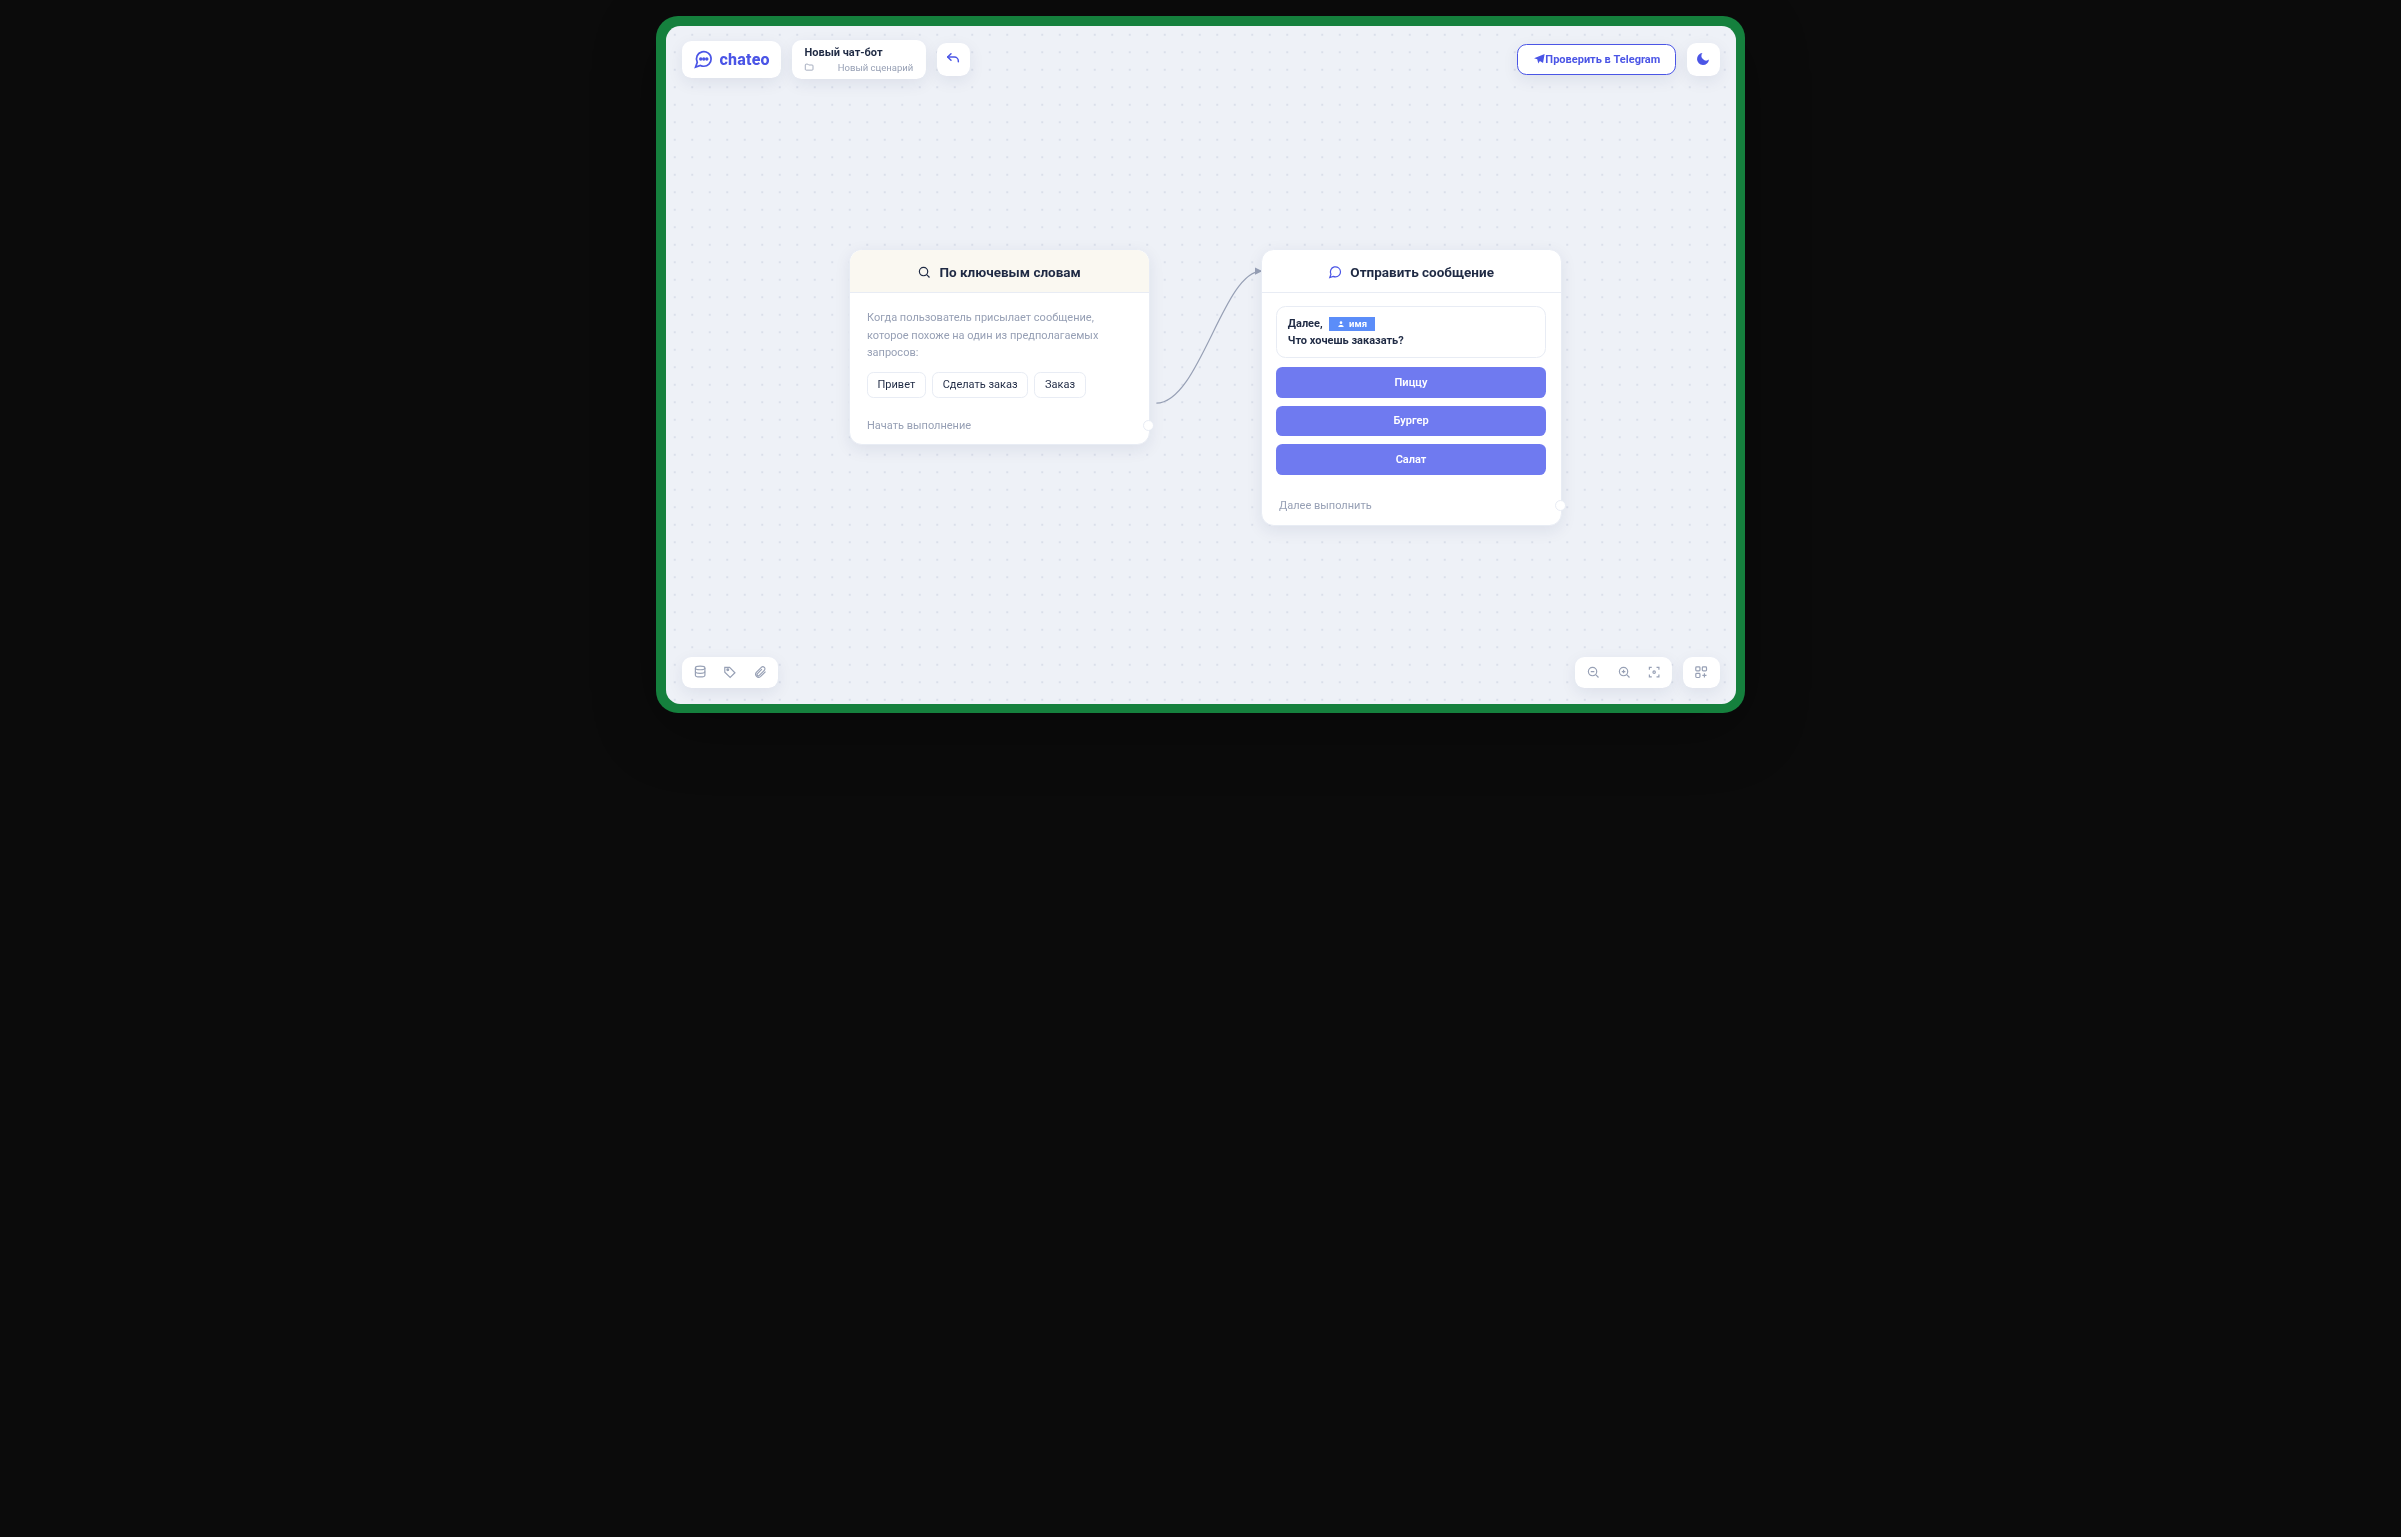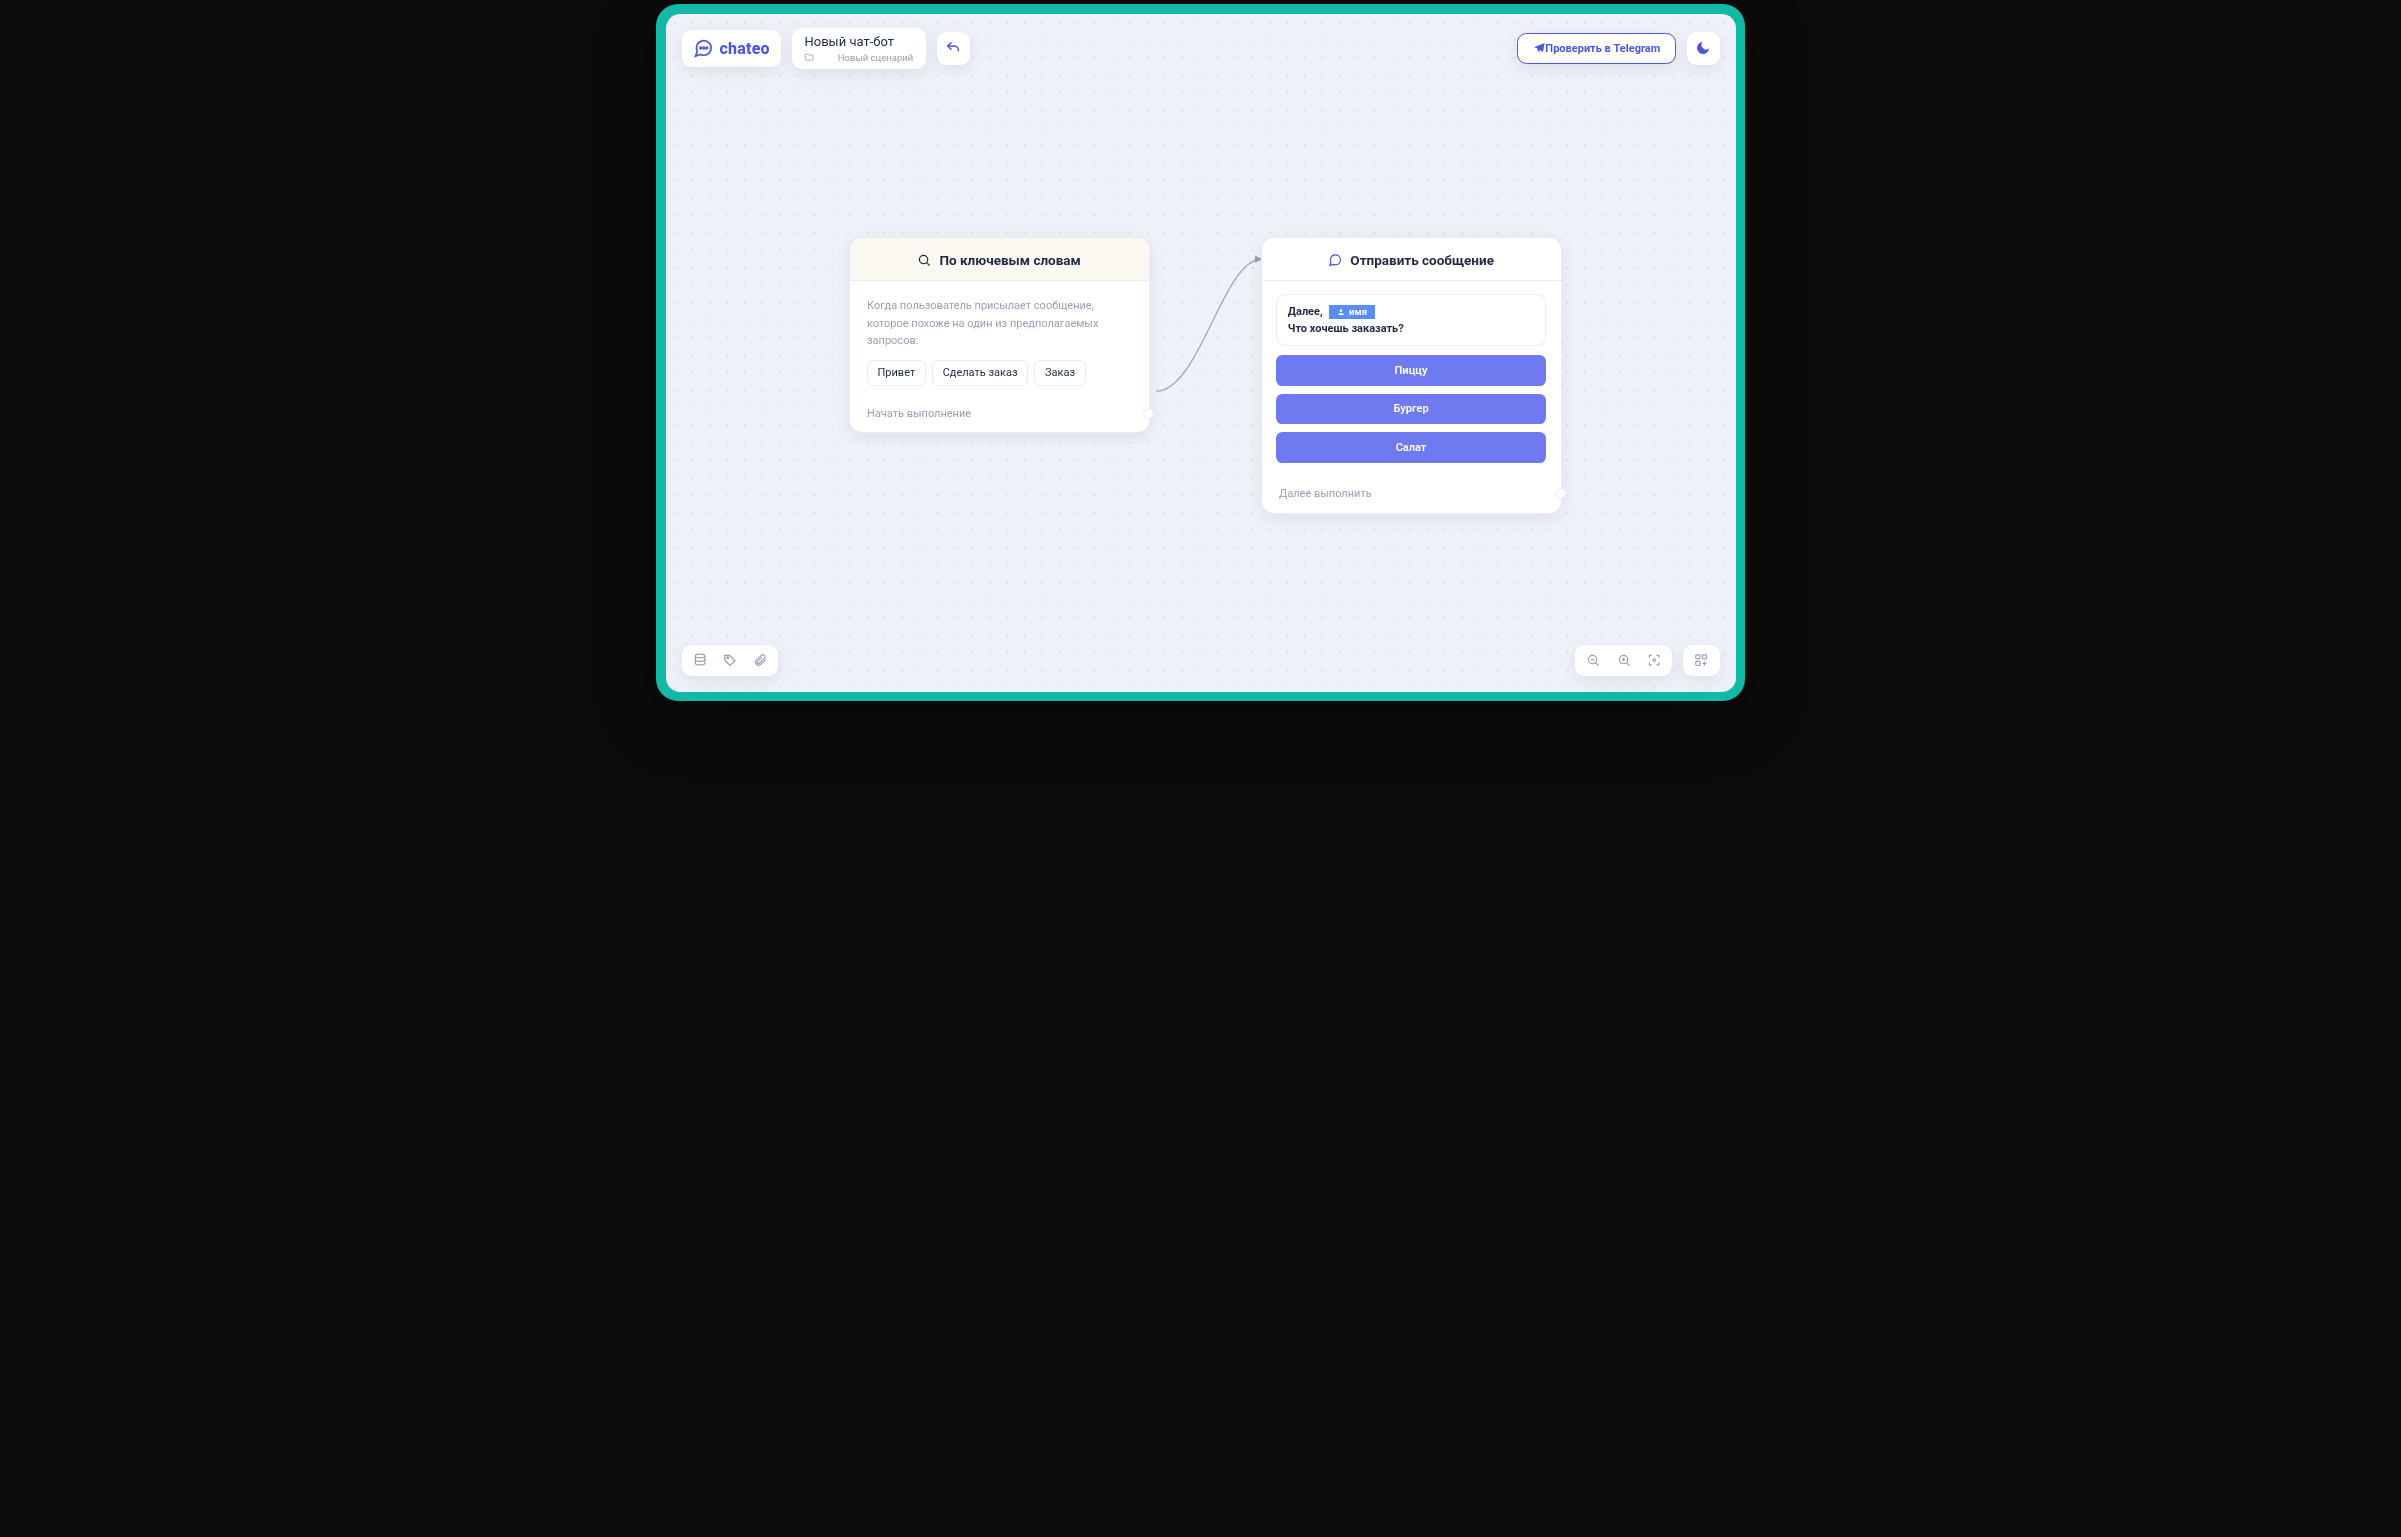--- a/index.html
+++ b/index.html
@@ -17,22 +17,22 @@
     --radius-sm:6.4px;
     --yellow-tint:#faf8f1;
   }
   *{box-sizing:border-box;font-family:-apple-system,BlinkMacSystemFont,"Segoe UI",Roboto,Helvetica,Arial,sans-serif;}
   html,body{margin:0;padding:0;height:100%;background:#0b0b0b;}
 
   .device-frame{
     position:relative;
     width:1089px;
     height:697px;
-    margin:4px auto;
-    background:#14b8a6;
+    margin:16px auto;
+    background:#15803d;
     border-radius:22px;
     padding:9.5px;
     box-shadow:0 16px 64px rgba(0,0,0,.3);
   }
   .device-inner{
     position:relative;
     width:100%;height:100%;
     border-radius:14.3px;
     overflow:hidden;
     background:var(--bg);
@@ -47,21 +47,21 @@
   }
   .chip{
     background:var(--panel);border-radius:var(--radius-md);
     box-shadow:var(--shadow);
     padding:8px 12.7px;display:flex;align-items:center;gap:8px;
   }
   .logo-chip{padding:8px 11px;gap:6.4px;}
   .logo-mark{display:inline-flex;}
   .logo-text{font-weight:800;font-size:16px;color:var(--brand);letter-spacing:0.2px;}
   .bot-chip{flex-direction:column;align-items:flex-start;gap:2.4px;padding:6.4px 12.7px;min-width:111px;}
-  .bot-title{font-weight:400;font-size:13px;color:var(--text);}
+  .bot-title{font-weight:700;font-size:11px;color:var(--text);}
   .bot-sub{display:flex;align-items:center;gap:23px;color:var(--text-muted);font-size:9.5px;}
   .icon-btn{
     background:var(--panel);border-radius:var(--radius-md);box-shadow:var(--shadow);
     width:33px;height:33px;display:flex;align-items:center;justify-content:center;
     color:var(--brand);cursor:pointer;
   }
   .spacer{flex:1;}
   .test-btn{
     background:var(--panel);border:1.2px solid var(--brand);border-radius:var(--radius-md);
     box-shadow:var(--shadow);padding:8px 14.3px;display:flex;align-items:center;

